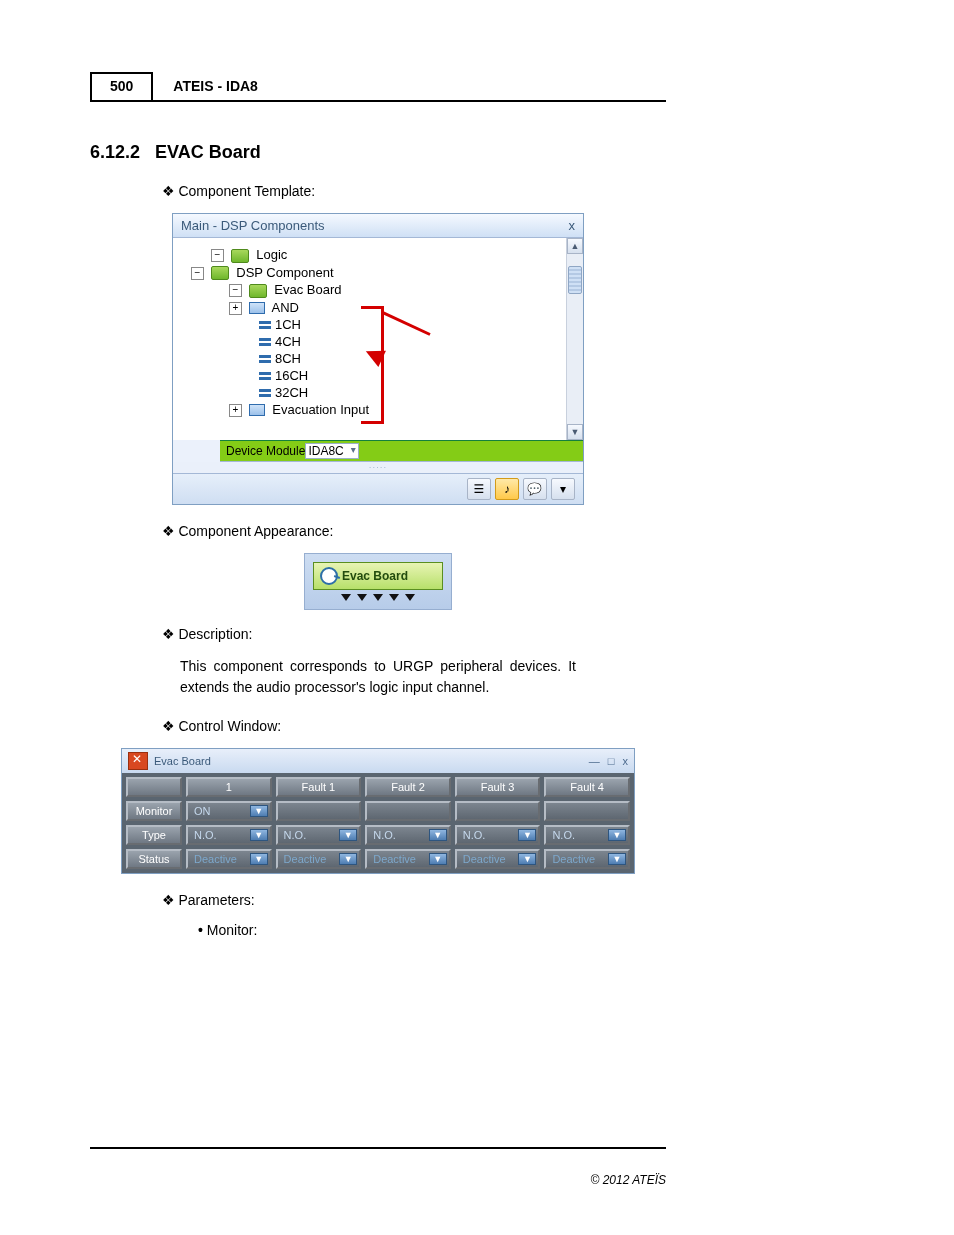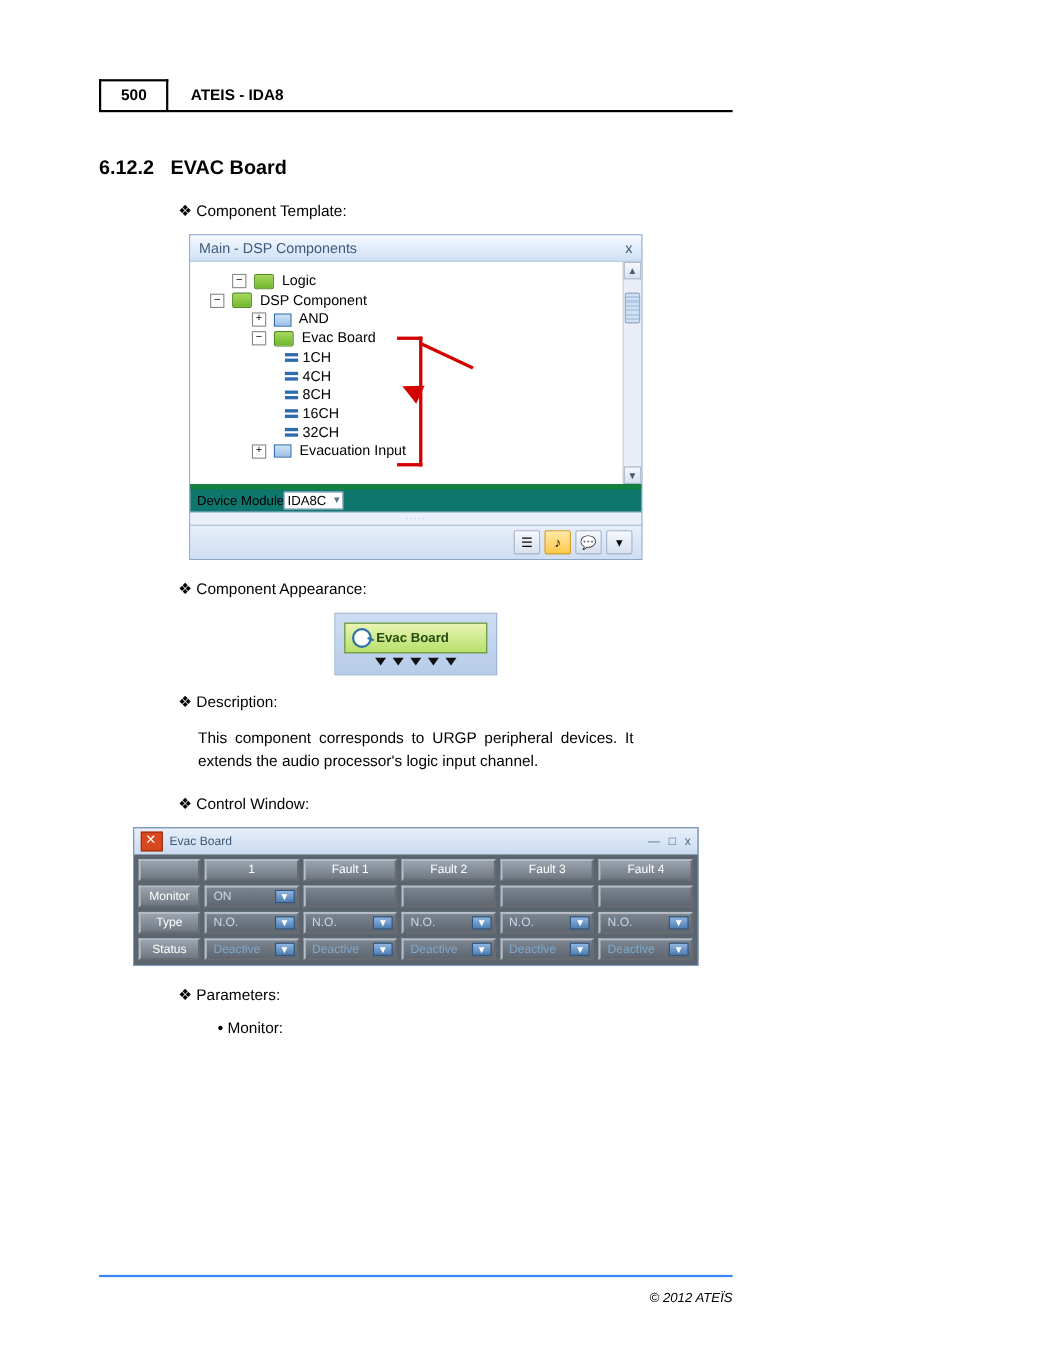--- a/index.html
+++ b/index.html
@@ -149,23 +149,23 @@
     display:flex; align-items:center; justify-content:center;
     font-size:9px; color:#4a5b73;
   }
   .scroll-down { position:absolute; bottom:0; left:0; right:0; }
   .scroll-thumb {
     position:absolute; top:28px; left:1px; right:1px; height:26px;
     background: repeating-linear-gradient(#cfe0f5,#cfe0f5 2px,#b4c9e4 2px,#b4c9e4 4px);
     border:1px solid #8fa6c4; border-radius:2px;
   }
   .device-row {
-    background:#0f766e; border-top:5px solid #15803d; border-bottom:1px solid #a4b8d6;
+    background:#84cc16; border-top:1px solid #15803d; border-bottom:1px solid #a4b8d6;
     padding:2px 6px; font-size:12px;
-    display:flex; align-items:center;
+    display:flex; align-items:center;margin-left:47px;
   }
   .device-select {
     border:1px solid #9aafc9; padding:0 14px 0 2px; margin-left:0px;
     font-size:12px; background:#fff; position:relative; display:inline-block;
   }
   .device-select::after{
     content:"▾"; position:absolute; right:2px; top:0; font-size:10px; color:#5a6f8a;
   }
   .grip-row { text-align:center; color:#9aafc9; letter-spacing:1px; font-size:8px; background:#eaf0fa; padding:1px 0;}
   .dsp-footer {
@@ -277,23 +277,23 @@
   .val-cell.muted { color:#7da8cc; }
   .val-arrow {
     position:absolute; right:2px; top:2px; bottom:2px; width:16px;
     background: linear-gradient(#8fb6e0,#4e7db2);
     border:1px solid #2e557f;
     display:flex; align-items:center; justify-content:center;
     color:#fff; font-size:9px;
   }
   .footer {
     position:absolute; bottom:48px; left:90px; right:90px;
-    border-top:2px solid #3b82f6;
+    border-top:2px solid #000000;
     text-align:right;
-    padding-top:12px;
+    padding-top:24px;
     font-style:italic;
     font-size:12px;
   }
 </style>
 </head>
 <body>
 
 <div class="page">
 
   <div class="header-row">
@@ -318,28 +318,28 @@
         <span class="expander">−</span>
         <span class="folder-icon"></span>
         <span>Logic</span>
       </div>
       <div class="tree-line ind1">
         <span class="expander">−</span>
         <span class="folder-icon"></span>
         <span>DSP Component</span>
       </div>
       <div class="tree-line ind3">
+        <span class="expander">−</span>
+        <span class="folder-icon"></span>
+        <span>Evac Board</span>
+      </div>
+      <div class="tree-line ind3">
         <span class="expander">+</span>
         <span class="item-icon"></span>
         <span>AND</span>
-      </div>
-      <div class="tree-line ind3">
-        <span class="expander">−</span>
-        <span class="folder-icon"></span>
-        <span>Evac Board</span>
       </div>
       <div class="tree-line ind4"><span class="leaf-icon"></span><span>1CH</span></div>
       <div class="tree-line ind4"><span class="leaf-icon"></span><span>4CH</span></div>
       <div class="tree-line ind4"><span class="leaf-icon"></span><span>8CH</span></div>
       <div class="tree-line ind4"><span class="leaf-icon"></span><span>16CH</span></div>
       <div class="tree-line ind4"><span class="leaf-icon"></span><span>32CH</span></div>
       <div class="tree-line ind3">
         <span class="expander">+</span>
         <span class="item-icon"></span>
         <span>Evacuation Input</span>

